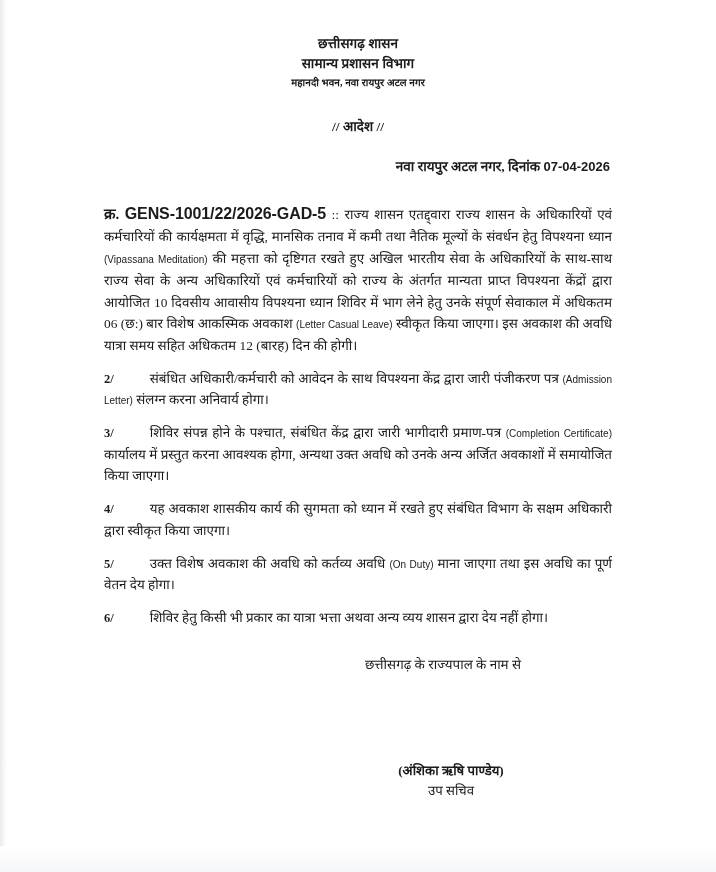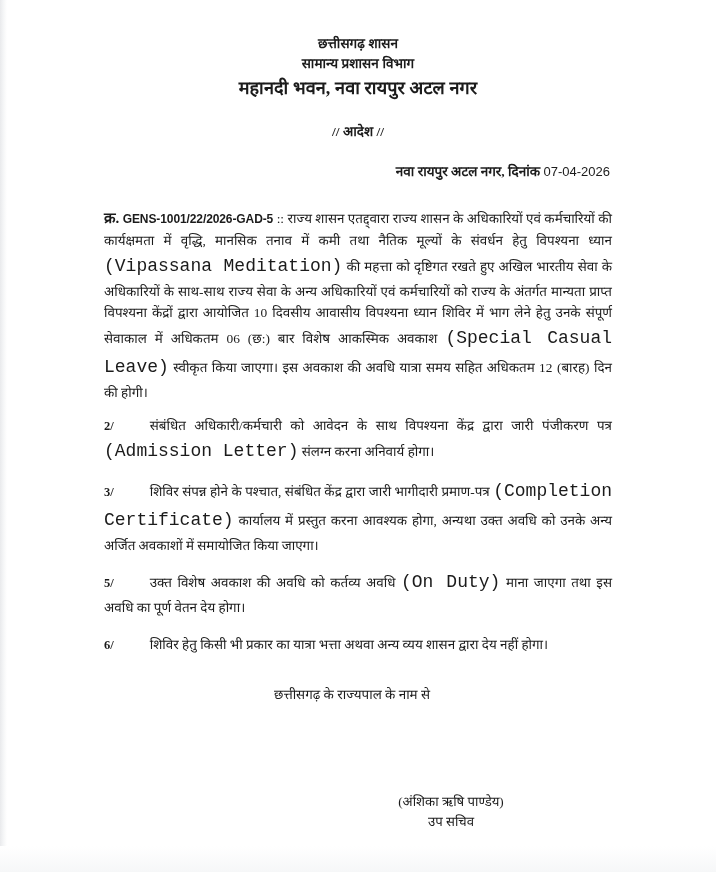--- a/index.html
+++ b/index.html
@@ -49,39 +49,39 @@
 
   
   .header {
     text-align: center;
     line-height: 1.5;
     font-size: 13.5px;
     font-weight: 600;
     letter-spacing: .1px;
   }
   .header div { white-space: nowrap; }
-  .header .l4 { font-size: 18px; font-family: Liberation Serif, serif; }
+  .header .l4 { font-size: 10px; font-family: Liberation Serif, serif; }
 
   .order-word {
     text-align: center;
-    margin-top: 20px;
+    margin-top: 27px;
     font-size: 13.5px;
     font-weight: 600;
   }
 
   .dateline {
     text-align: right;
     margin-top: 22px;
     font-size: 13.5px;
     font-weight: 600;
     padding-right: 2px;
   }
   .dateline .date-num {
     font-family: "Liberation Sans", sans-serif;
-    font-weight: 400;
+    font-weight: 700;
     font-size: 13px;
   }
 
   
   .para {
     margin-top: 19px;
     font-size: 13.4px;
     line-height: 1.62;
     text-align: justify;
     text-justify: inter-word;
@@ -89,26 +89,26 @@
   .para-lead {
     margin-top: 26px;
   }
   .kram-label {
     font-size: 15px;
     font-weight: 600;
   }
   .order-no {
     font-family: "Liberation Sans", sans-serif;
     font-weight: 700;
-    font-size: 12px;
+    font-size: 16px;
     letter-spacing: -.1px;
   }
   .latin {
-    font-family: Liberation Mono, monospace;
-    font-size: 18px;
+    font-family: Liberation Sans, sans-serif;
+    font-size: 10px;
   }
 
   .numbered {
     margin-top: 11px;
     font-size: 13.4px;
     line-height: 1.62;
     text-align: justify;
     text-justify: inter-word;
     position: relative;
     padding-left: 0;
@@ -116,34 +116,34 @@
   .num {
     font-family: "Liberation Serif", serif;
     font-weight: 700;
     font-size: 12.5px;
   }
   .num-gap { display: inline-block; width: 36px; }
 
   
   .closing {
     margin-top: 26px;
-    text-align: left;
+    text-align: center;
     font-size: 13.4px;
     line-height: 1.55;
     padding-left: 170px;
   }
 
   .signature {
     margin-top: 86px;
     text-align: center;
     font-size: 13.2px;
     line-height: 1.5;
     padding-left: 186px;
   }
-  .signature .name { font-weight: 400; text-align: center; }
+  .signature .name { font-weight: 700; text-align: center; }
 </style>
 </head>
 <body>
 
 <div class="page">
 
   <div class="scan-edge"></div>
   <div class="scan-edge-bottom"></div>
 
   <div class="content">
@@ -161,36 +161,41 @@
       <span class="date-num">07-04-2026</span>
     </div>
 
     <div class="para para-lead">
       <span class="kram-label">क्र.</span>
       <span class="order-no">GENS-1001/22/2026-GAD-5</span>
       <span>::</span>
       <span>राज्य शासन एतद्द्वारा राज्य शासन के अधिकारियों एवं कर्मचारियों की कार्यक्षमता में वृद्धि, मानसिक तनाव में कमी तथा नैतिक मूल्यों के संवर्धन हेतु विपश्यना ध्यान</span>
       <span class="latin">(Vipassana Meditation)</span>
       <span>की महत्ता को दृष्टिगत रखते हुए अखिल भारतीय सेवा के अधिकारियों के साथ-साथ राज्य सेवा के अन्य अधिकारियों एवं कर्मचारियों को राज्य के अंतर्गत मान्यता प्राप्त विपश्यना केंद्रों द्वारा आयोजित 10 दिवसीय आवासीय विपश्यना ध्यान शिविर में भाग लेने हेतु उनके संपूर्ण सेवाकाल में अधिकतम 06 (छ:) बार विशेष आकस्मिक अवकाश</span>
-      <span class="latin">(Special Casual Leave)</span>
+      <span class="latin">(Letter Casual Leave)</span>
       <span>स्वीकृत किया जाएगा। इस अवकाश की अवधि यात्रा समय सहित अधिकतम 12 (बारह) दिन की होगी।</span>
     </div>
 
     <div class="numbered">
       <span class="num">2/</span><span class="num-gap"></span><span>संबंधित अधिकारी/कर्मचारी को आवेदन के साथ विपश्यना केंद्र द्वारा जारी पंजीकरण पत्र</span>
       <span class="latin">(Admission Letter)</span>
       <span>संलग्न करना अनिवार्य होगा।</span>
     </div>
 
     <div class="numbered">
       <span class="num">3/</span><span class="num-gap"></span><span>शिविर संपन्न होने के पश्चात, संबंधित केंद्र द्वारा जारी भागीदारी प्रमाण-पत्र</span>
       <span class="latin">(Completion Certificate)</span>
       <span>कार्यालय में प्रस्तुत करना आवश्यक होगा, अन्यथा उक्त अवधि को उनके अन्य अर्जित अवकाशों में समायोजित किया जाएगा।</span>
     </div>
 
+    <div class="numbered">
+      <span class="num">4/</span><span class="num-gap"></span><span>यह अवकाश शासकीय कार्य की सुगमता को ध्यान में रखते हुए संबंधित विभाग के सक्षम अधिकारी द्वारा स्वीकृत किया जाएगा।</span>
+      <span class="latin"></span>
+      <span></span>
+    </div>
 
     <div class="numbered">
       <span class="num">5/</span><span class="num-gap"></span><span>उक्त विशेष अवकाश की अवधि को कर्तव्य अवधि</span>
       <span class="latin">(On Duty)</span>
       <span>माना जाएगा तथा इस अवधि का पूर्ण वेतन देय होगा।</span>
     </div>
 
     <div class="numbered">
       <span class="num">6/</span><span class="num-gap"></span><span>शिविर हेतु किसी भी प्रकार का यात्रा भत्ता अथवा अन्य व्यय शासन द्वारा देय नहीं होगा।</span>
       <span class="latin"></span>

